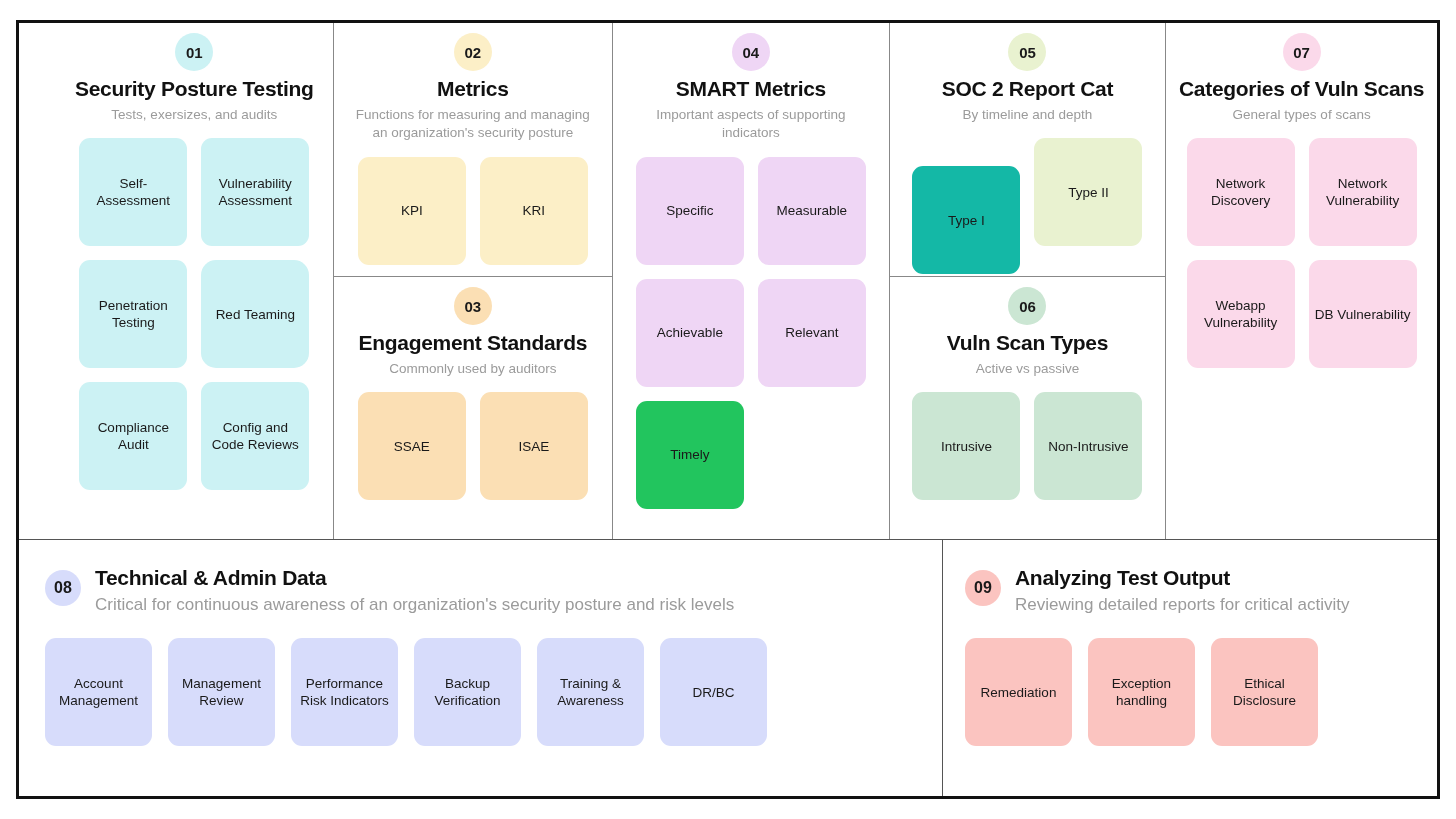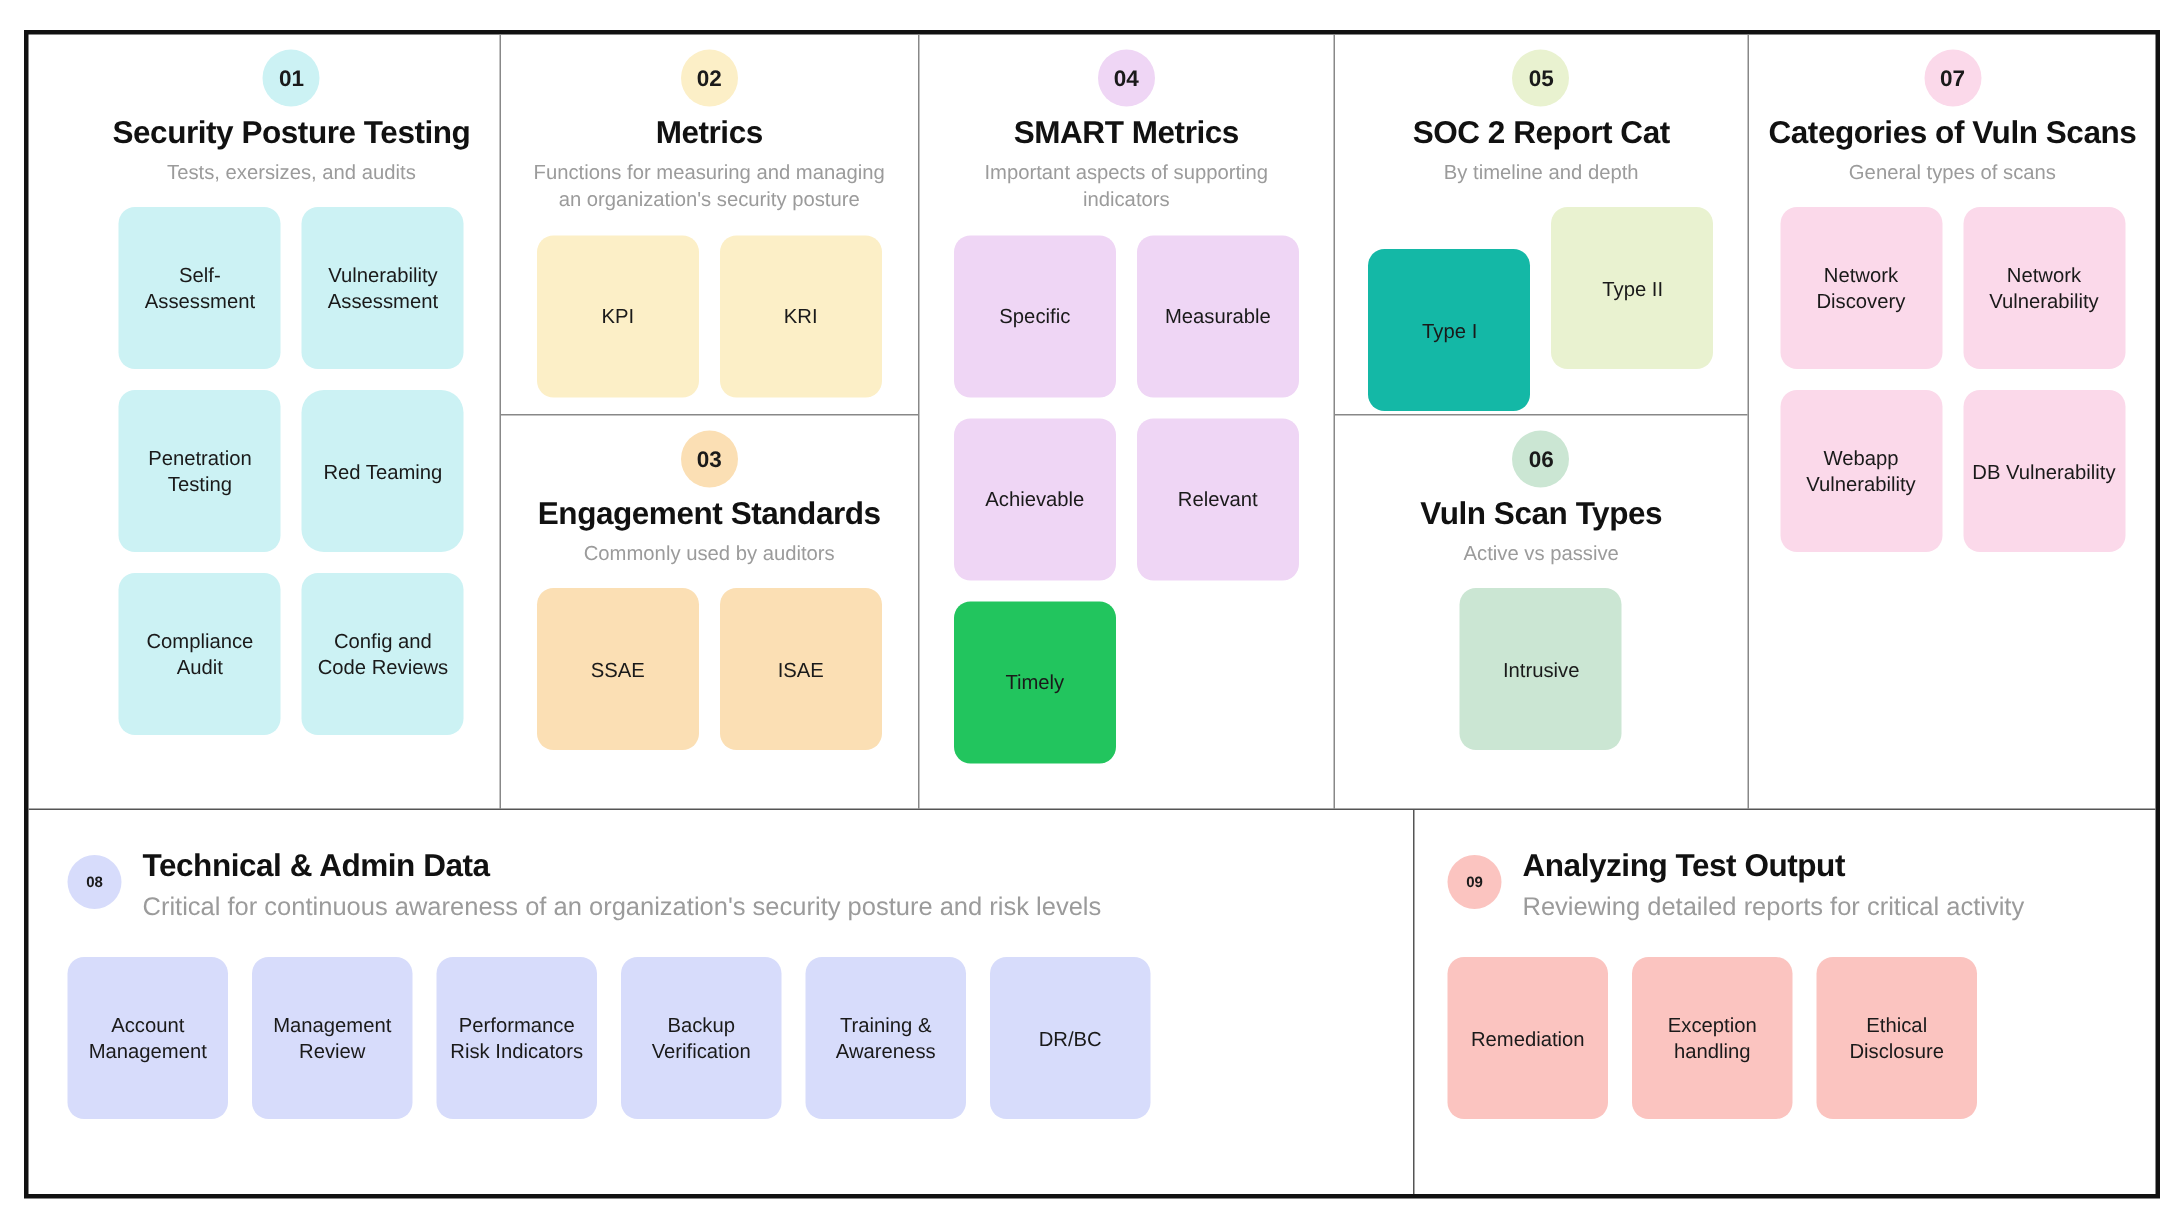--- a/index.html
+++ b/index.html
@@ -108,21 +108,21 @@
     display: flex;
     flex-direction: column;
   }
   .wide-left { width: 924px; border-right: 1.5px solid #555555; }
   .wide-right { flex: 1 1 auto; padding-left: 22px; }
   .wide-head { display: flex; align-items: flex-start; }
   .wide-badge {
     width: 36px; height: 36px;
     border-radius: 50%;
     display: flex; align-items: center; justify-content: center;
-    font-size: 10px; font-weight: 700; color: #1a1a1a;
+    font-size: 16px; font-weight: 700; color: #1a1a1a;
     flex: 0 0 auto;
     margin-top: 4px;
   }
   .wide-text { margin-left: 14px; }
   .wide-title {
     font-size: 21px; font-weight: 700; color: #111111;
     letter-spacing: -0.3px; line-height: 1.1;
   }
   .wide-sub {
     font-size: 17px; color: #9b9b9b; margin-top: 5px; line-height: 1.3;
@@ -210,20 +210,21 @@
           <div class="tile" style="background: #14b8a6; margin-top: 28px;">Type I</div>
           <div class="tile" style="background: rgb(233, 242, 208);">Type II</div>
         </div>
       </div>
       <div class="panel split-bottom">
         <div class="badge" style="background: rgb(203, 230, 211);">06</div>
         <div class="p-title">Vuln Scan Types</div>
         <div class="p-sub">Active vs passive</div>
         <div class="tiles">
           <div class="tile" style="background: rgb(203, 230, 211);">Intrusive</div>
+          <div class="tile" style="background: rgb(203, 230, 211);">Non-Intrusive</div>
         </div>
       </div>
     </div>
 
     <div class="col col-5">
       <div class="panel full">
         <div class="badge" style="background: rgb(251, 217, 234);">07</div>
         <div class="p-title">Categories of Vuln Scans</div>
         <div class="p-sub">General types of scans</div>
         <div class="tiles">

